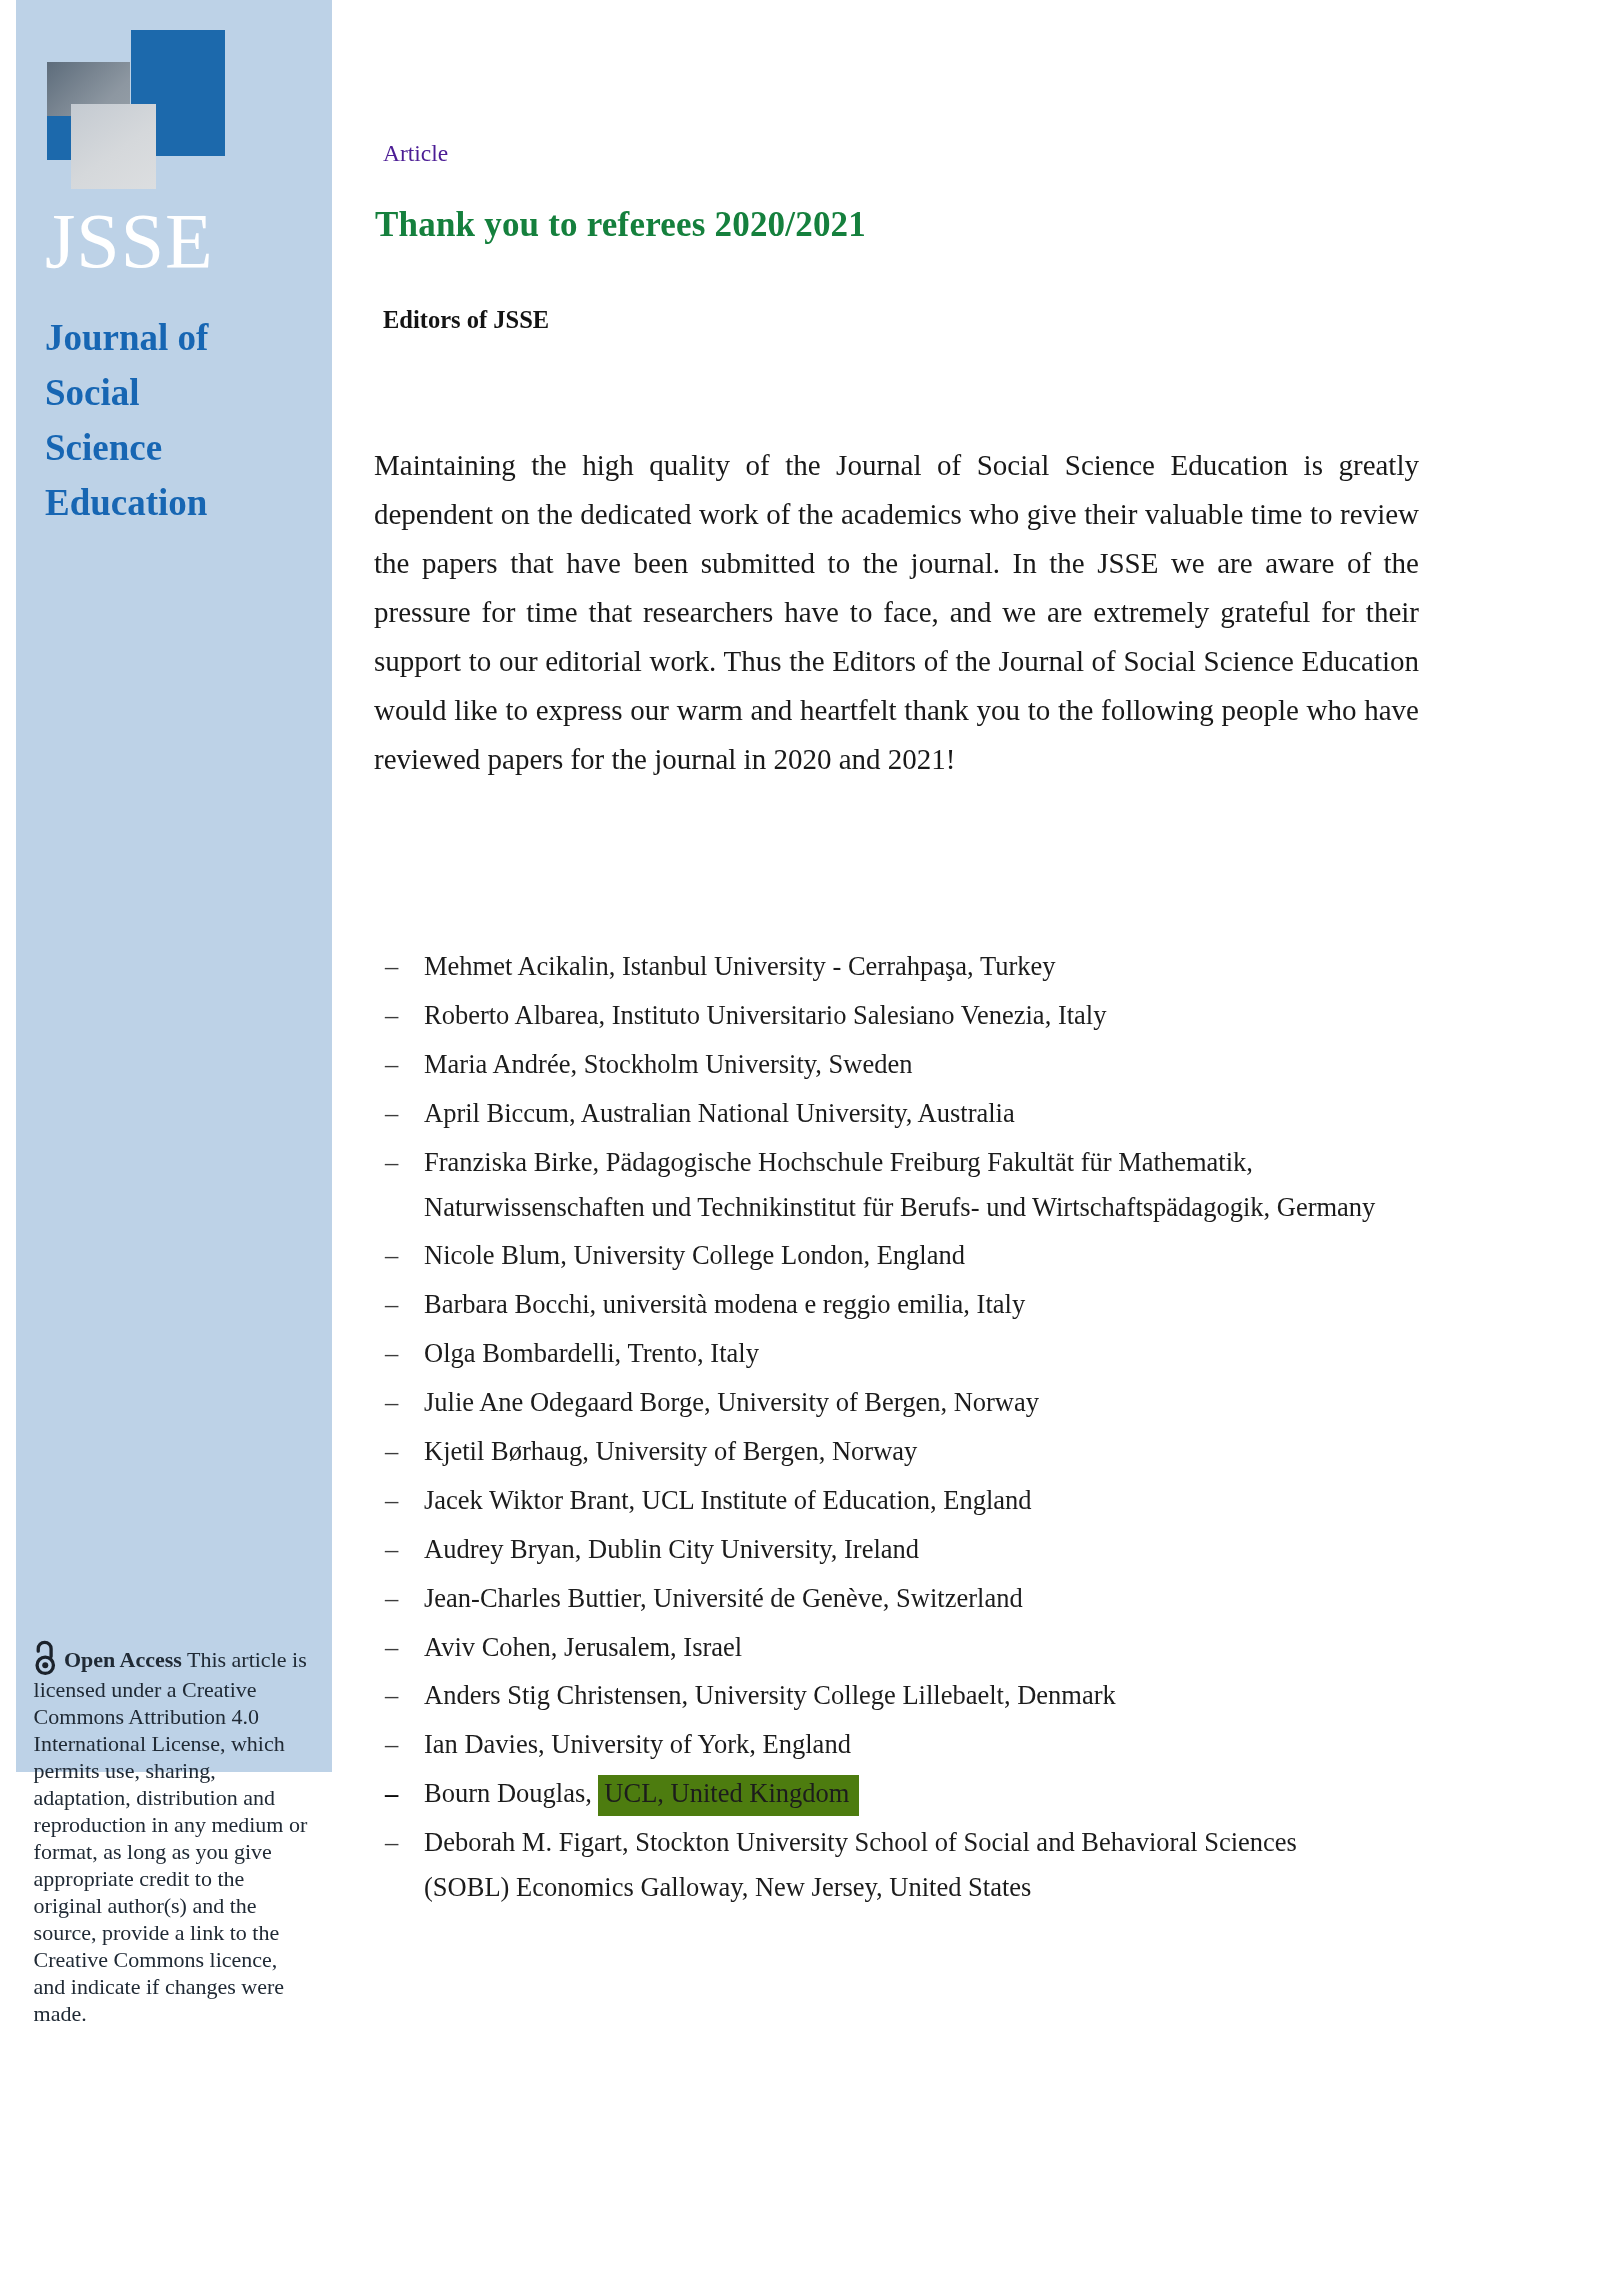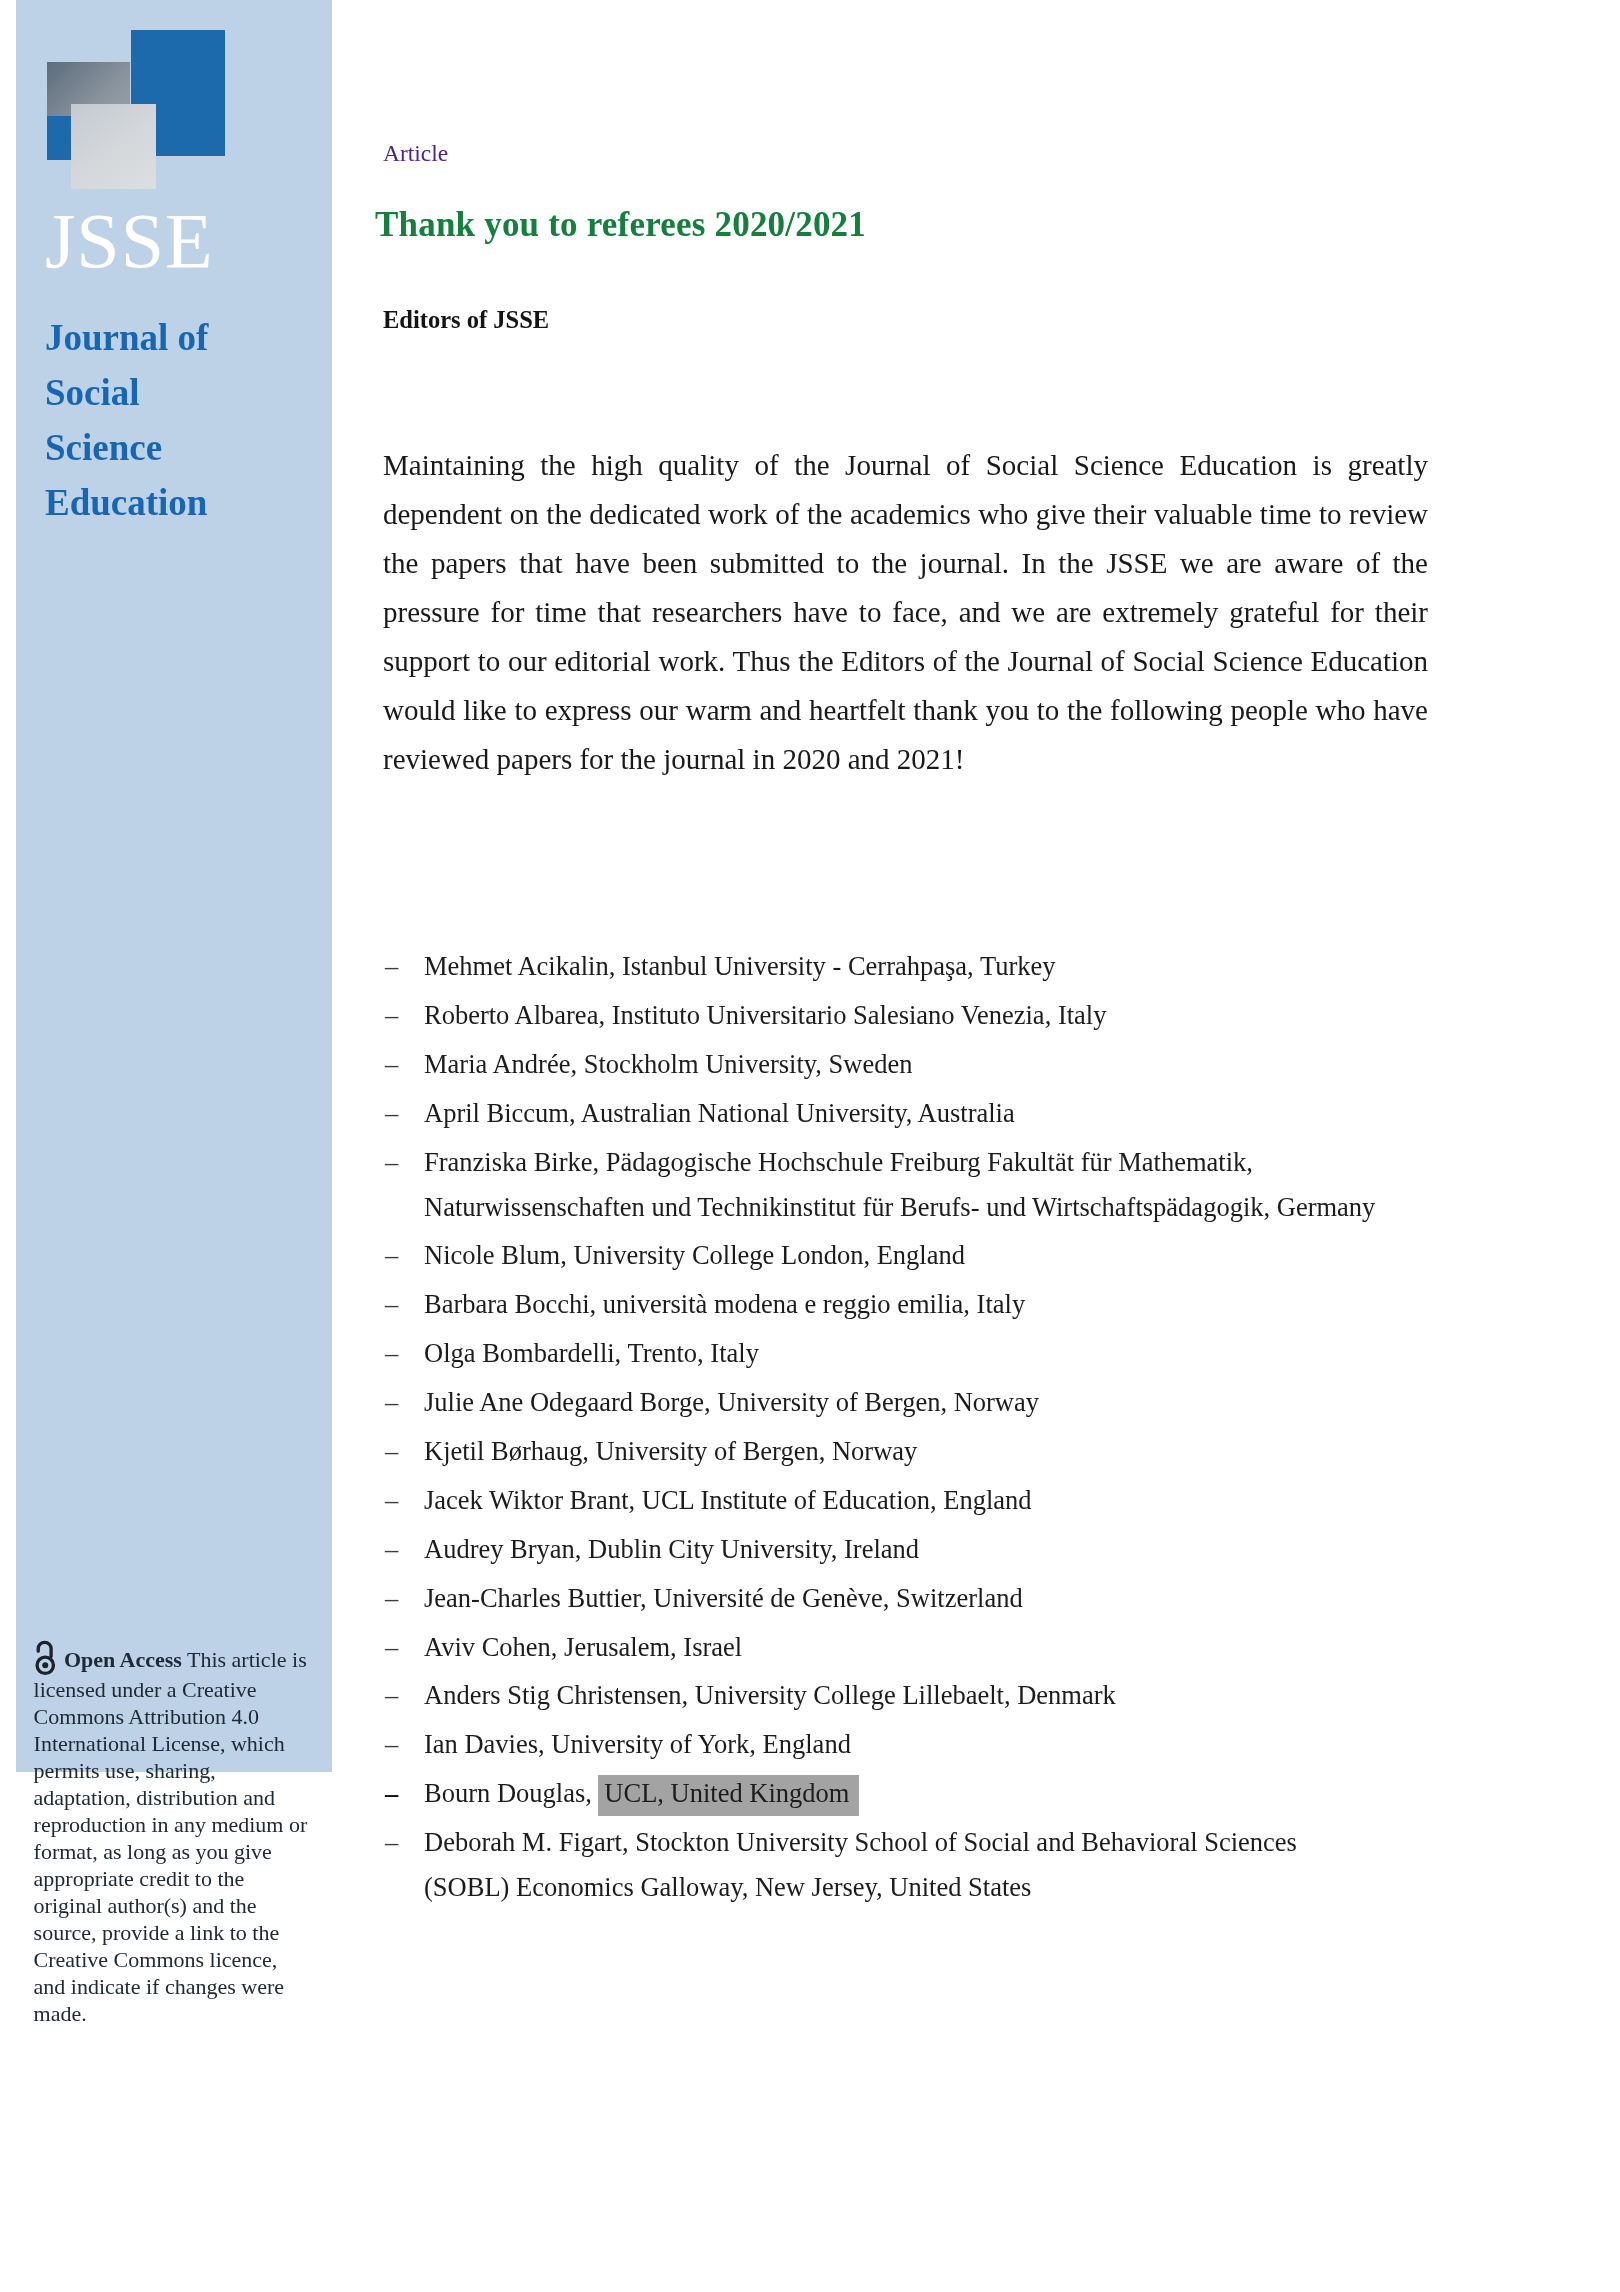--- a/index.html
+++ b/index.html
@@ -50,38 +50,38 @@
   .title{
     position:absolute;left:375px;top:204px;margin:0;
     font-size:35px;font-weight:700;color:#15803d;line-height:1.2;
     letter-spacing:0.2px;
   }
   .byline{
     position:absolute;left:383px;top:306px;
     font-size:24.5px;font-weight:700;color:#141414;
   }
   .intro{
-    position:absolute;left:383px;top:441px;width:1045px;margin:0;
+    position:absolute;left:374px;top:441px;width:1045px;margin:0;
     font-size:29px;line-height:49px;color:#191919;
     text-align:justify;text-justify:inter-word;
   }
   .reviewers{
     position:absolute;left:383px;top:944px;width:1002px;margin:0;padding:0;
     list-style:none;
     font-size:26.5px;line-height:45px;color:#1c1c1c;
   }
   .reviewers li{
     position:relative;padding-left:41px;margin:0 0 3.9px 0;
   }
   .reviewers .dash{
     position:absolute;left:2px;top:0;color:#3c3c3c;
   }
   .reviewers li.em-dash .dash{font-weight:700;color:#0d0d0d;letter-spacing:0;}
   .hl{
-    background:#a3a3a3;
+    background:#4d7c0f;
     padding:2.9px 9.8px 7.8px 5.9px;
     margin-top:46px;
   }
 </style>
 </head>
 <body>
 
 <div class="page">
 
   <div class="sidebar">

